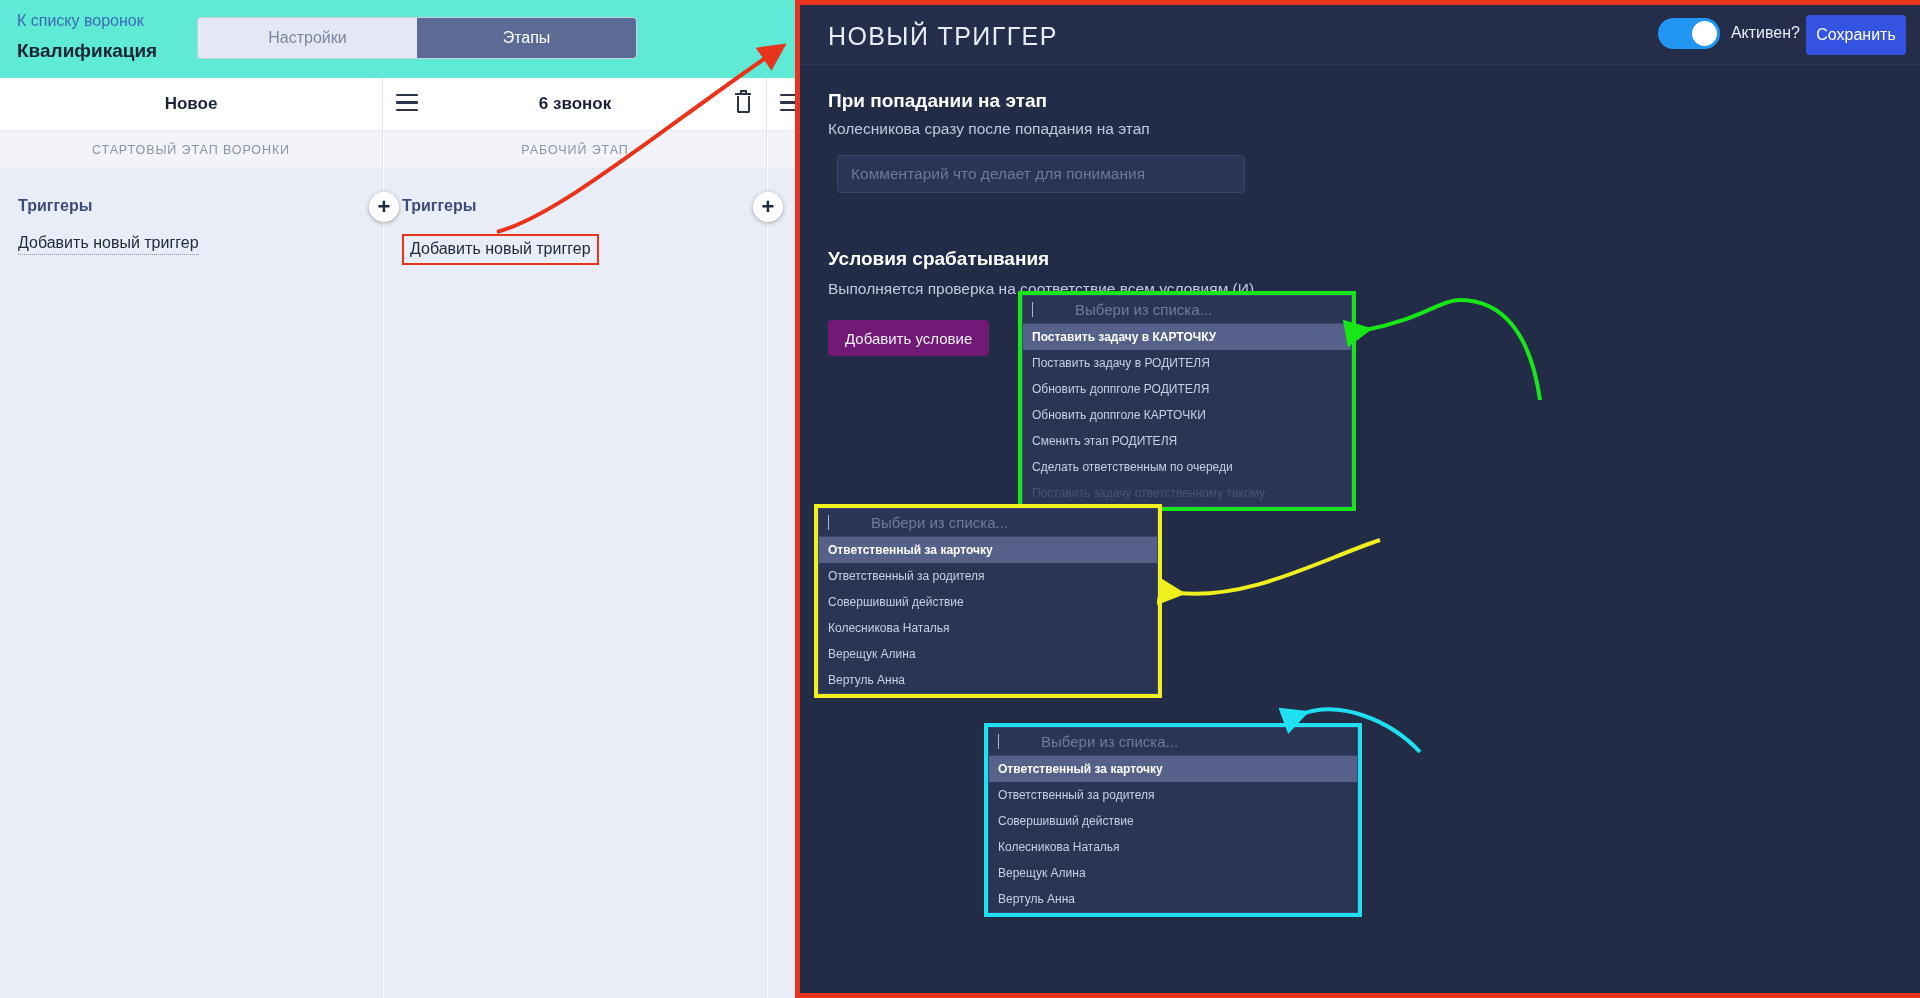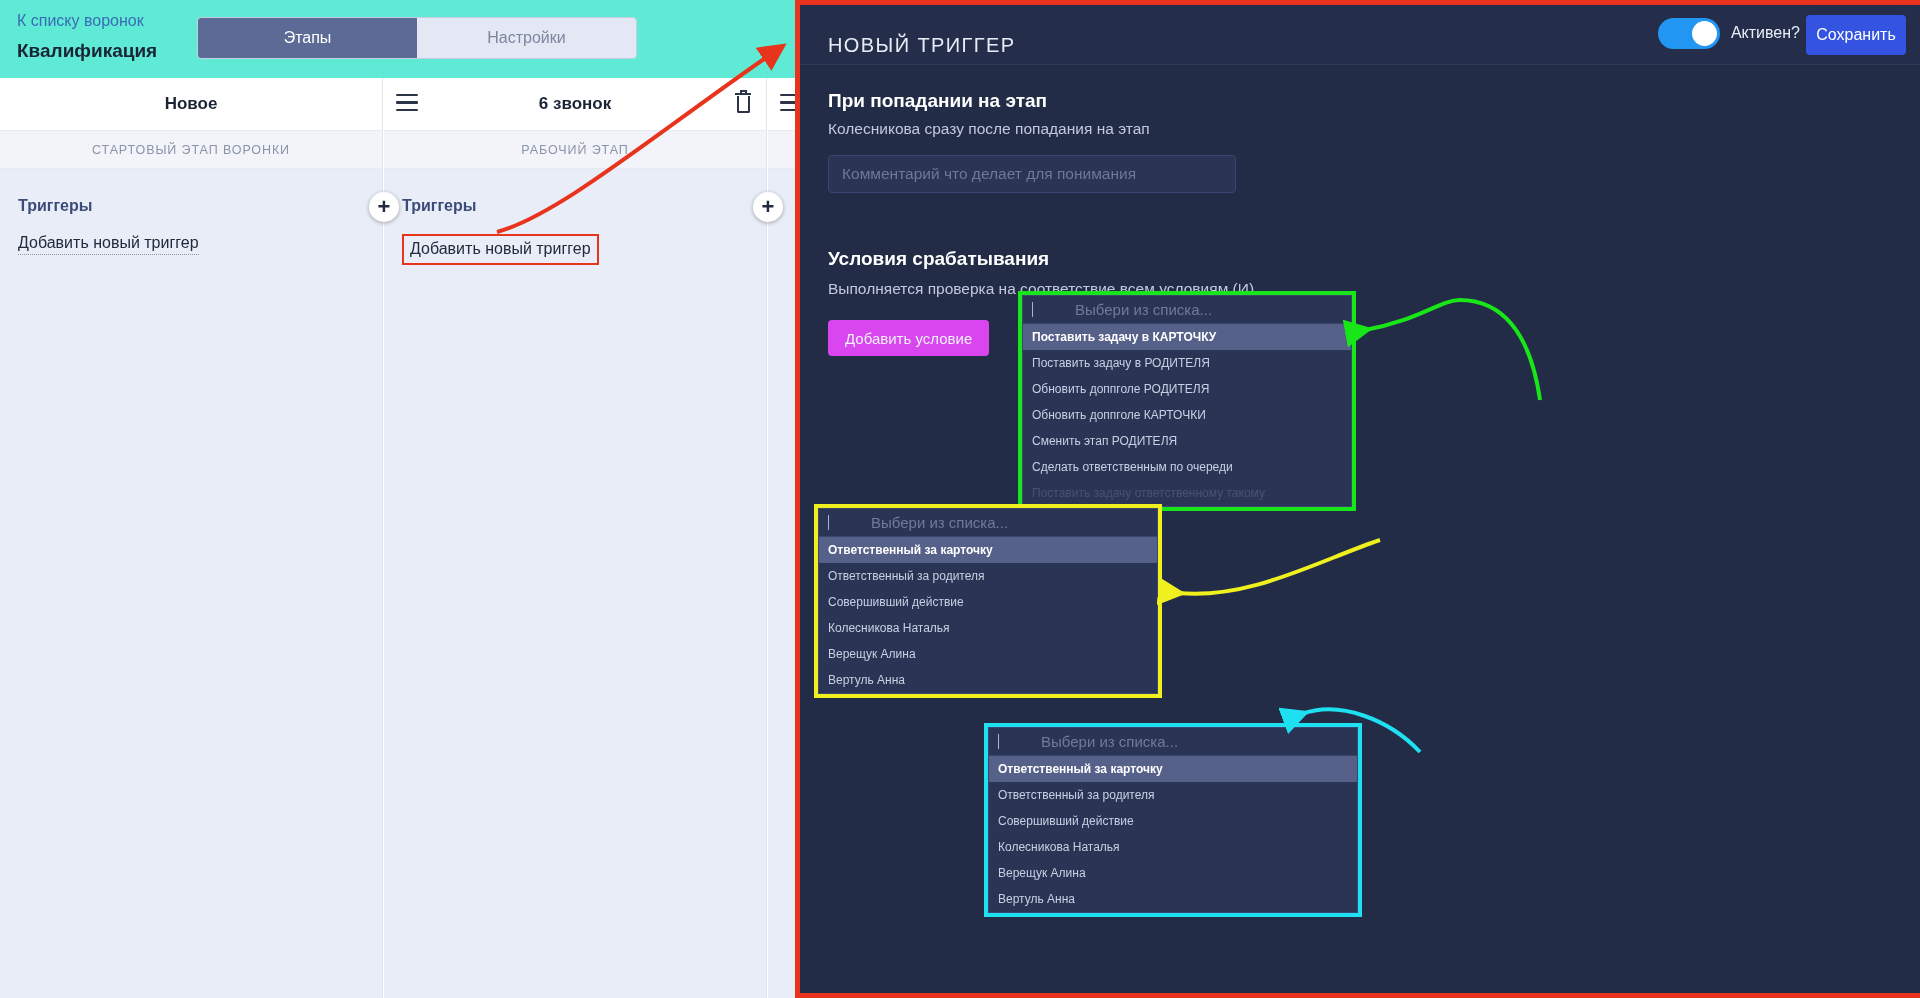--- a/index.html
+++ b/index.html
@@ -97,21 +97,21 @@
   .panel{
     position:absolute; left:795px; top:0; width:1125px; height:998px;
     background:#222c47; border:5px solid #e8341c; border-right:none;
   }
   .panel-head{
     position:relative; height:60px; background:#242e4a;
     border-bottom:1px solid #2d385a;
   }
   .panel-title{
     position:absolute; left:28px; top:17px;
-    font-size:20px; letter-spacing:1.4px; color:#e8ecf6;margin-top:12px;
+    font-size:25px; letter-spacing:1.4px; color:#e8ecf6;
   }
   .toggle{
     position:absolute; right:200px; top:13px; width:62px; height:31px;
     background:#2196f3; border-radius:16px;
   }
   .toggle .knob{
     position:absolute; right:3px; top:3px; width:25px; height:25px;
     background:#fff; border-radius:50%;
   }
   .toggle-label{
@@ -125,28 +125,28 @@
 
   .sec-h{ font-size:19px; font-weight:bold; color:#fff; }
   .sec-p{ font-size:15.5px; color:#c3cade; }
 
   .stage-block{ position:absolute; left:28px; top:85px; }
   .stage-block .sec-p{ margin-top:8px; }
   .comment-field{
     margin-top:17px; width:408px; height:38px;
     background:#2a3455; border:1px solid #3a4670; border-radius:4px;
     display:flex; align-items:center; padding:0 13px;
-    font-size:15.5px; color:#6e7899;
+    font-size:15.5px; color:#6e7899;margin-left:9px;
   }
 
   .cond-block{ position:absolute; left:28px; top:243px; }
   .cond-block .sec-p{ margin-top:10px; }
   .btn-grey{
     margin-top:22px; height:36px; padding:0 17px;
-    background:#d946ef; border:none; border-radius:4px;
+    background:#701a75; border:none; border-radius:4px;
     color:#eef1f8; font-size:15px; font-family:inherit; cursor:pointer;
   }
 
   
   .dd{
     position:absolute; background:#2a3455;
     border:1px solid #3a4670;
   }
   .dd .dd-input{
     height:28px; display:flex; align-items:center; padding:0 9px;
@@ -172,22 +172,22 @@
 <body>
 
 <div id="root">
 
   <div class="crm">
 
     <div class="crm-top">
       <a class="back-link">К списку воронок</a>
       <div class="funnel-title">Квалификация</div>
       <div class="seg">
+        <div class="seg-btn">Настройки</div>
         <div class="seg-btn active">Этапы</div>
-        <div class="seg-btn">Настройки</div>
       </div>
     </div>
 
     <div class="crm-cols">
 
       <div class="col c1">
         <div class="col-head">
           <span class="col-head-name">Новое</span>
         </div>
         <div class="col-sub">СТАРТОВЫЙ ЭТАП ВОРОНКИ</div>

